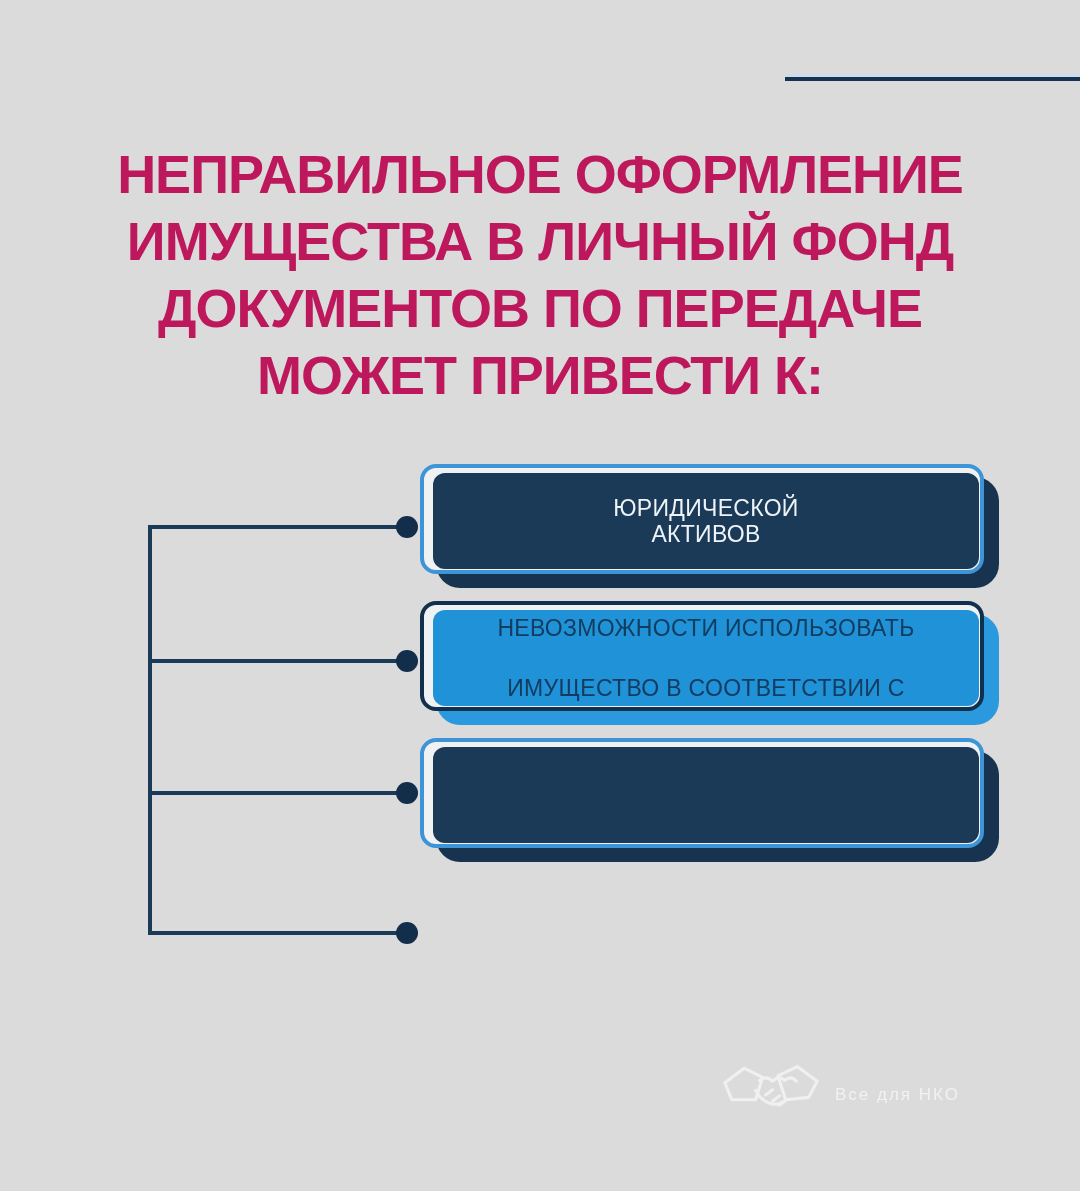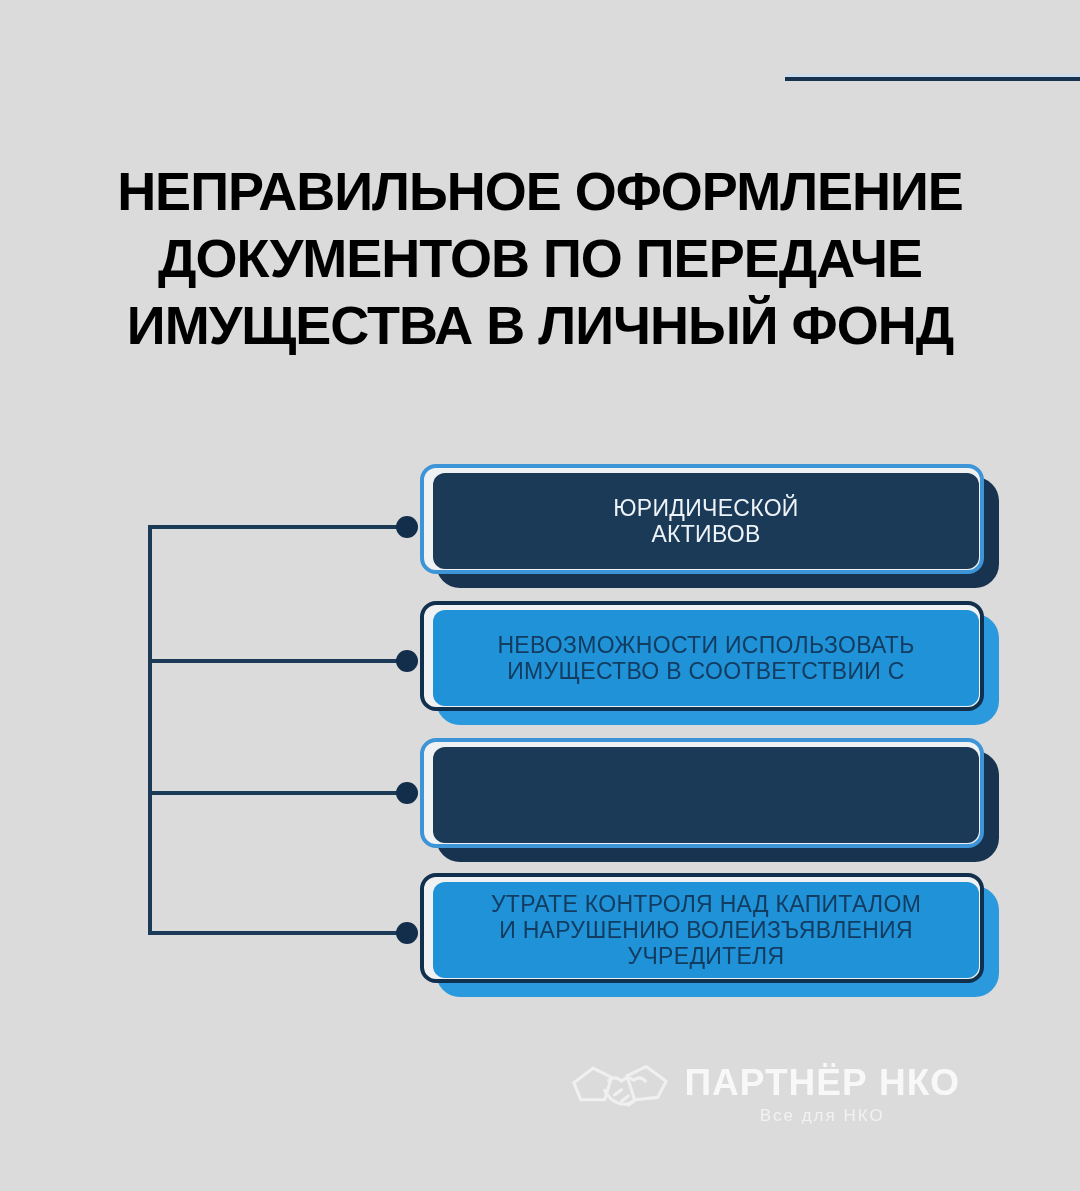--- a/index.html
+++ b/index.html
@@ -11,22 +11,22 @@
     background:#dbdbdb; overflow:hidden;
   }
 
   
   .top-rule { position:absolute; top:74px; right:0; width:295px; }
   .top-rule .lite { height:3px; background:#ccdcec; }
   .top-rule .dark { height:4px; background:#16324f; }
 
   
   .title {
-    position:absolute; top:158px; left:60px; width:960px;
-    text-align:center; color:#000000; font-weight:700;
+    position:absolute; top:141px; left:60px; width:960px;
+    text-align:center; color:#be185d; font-weight:700;
     font-size:54px; line-height:67px; letter-spacing:-1px;
     text-transform:uppercase;
   }
 
   
   .line { position:absolute; background:#1b3a58; }
   .v-line { left:148px; top:525px; width:4px; height:410px; }
   .h-line { left:148px; width:260px; height:4px; }
   .h1 { top:525px; } .h2 { top:659px; } .h3 { top:791px; } .h4 { top:931px; }
   .dot {
@@ -50,21 +50,21 @@
     border-radius:12px; display:flex; flex-direction:column;
     align-items:center; justify-content:center; 
     font-size:23px; line-height:26px; letter-spacing:.3px;
     text-transform:uppercase; padding:0 12px;
   }
   .box.dark .shadow { background:#17334f; }
   .box.dark .frame  { border-color:#3d95d8; }
   .box.dark .fill   { background:#1b3a58; color:#eef3f8; }
   .box.blue .shadow { background:#2a99dd; }
   .box.blue .frame  { border-color:#10304e; }
-  .box.blue .fill   { background:#2092d8; color:#123c60; }
+  .box.blue .fill   { background:#2092d8; color:#123c60;gap:34px; }
   .b1 { top:464px; } .b2 { top:601px; } .b3 { top:738px; } .b4 { top:873px; }
 
   
   .logo {
     position:absolute; top:1060px; right:120px;
     display:flex; align-items:center; color:#f2f2f2;
   }
   .logo .mark { margin-right:14px; opacity:.92; }
   .logo .words { text-align:center; }
   .logo .name {
@@ -81,22 +81,23 @@
 
 <div class="canvas">
 
   <div class="top-rule">
     <div class="lite"></div>
     <div class="dark"></div>
   </div>
 
   <h1 class="title">
     <div>НЕПРАВИЛЬНОЕ ОФОРМЛЕНИЕ</div>
+    <div>ИМУЩЕСТВА В ЛИЧНЫЙ ФОНД</div>
     <div>ДОКУМЕНТОВ ПО ПЕРЕДАЧЕ</div>
-    <div>ИМУЩЕСТВА В ЛИЧНЫЙ ФОНД</div>
+    <div>МОЖЕТ ПРИВЕСТИ К:</div>
   </h1>
 
   <div class="line v-line"></div>
   <div class="line h-line h1"></div>
   <div class="line h-line h2"></div>
   <div class="line h-line h3"></div>
   <div class="line h-line h4"></div>
   <div class="dot d1"></div>
   <div class="dot d2"></div>
   <div class="dot d3"></div>
@@ -120,41 +121,31 @@
     </div>
   </div>
 
   <div class="box dark b3">
     <div class="shadow"></div>
     <div class="frame"></div>
     <div class="fill">
     </div>
   </div>
 
-  <div class="box blue b4">
-    <div class="shadow"></div>
-    <div class="frame"></div>
-    <div class="fill">
-      <div>УТРАТЕ КОНТРОЛЯ НАД КАПИТАЛОМ</div>
-      <div>И НАРУШЕНИЮ ВОЛЕИЗЪЯВЛЕНИЯ</div>
-      <div>УЧРЕДИТЕЛЯ</div>
-    </div>
-  </div>
 
   <div class="logo">
     <span class="mark">
       <svg width="100" height="64" viewBox="0 0 130 80" aria-hidden="true">
         <g fill="none" stroke="#f2f2f2" stroke-width="4" stroke-linejoin="round" stroke-linecap="round">
           <polygon points="5,28 30,9 54,21 45,50 14,50"></polygon>
           <polygon points="125,26 99,7 74,19 84,50 114,47"></polygon>
           <path d="M50,25 q9,-7 17,1 q8,-8 16,-1 q8,-7 15,1"></path>
           <path d="M45,38 q7,13 19,17 q11,3 18,-3"></path>
           <path d="M58,44 l9,-7 M67,52 l9,-7 M76,57 l8,-6"></path>
         </g>
       </svg>
     </span>
     <span class="words">
-      <div class="name">ПАРТНЁР НКО</div>
       <div class="tagline">Все для НКО</div>
     </span>
   </div>
 
 </div>
 
 </body></html>

